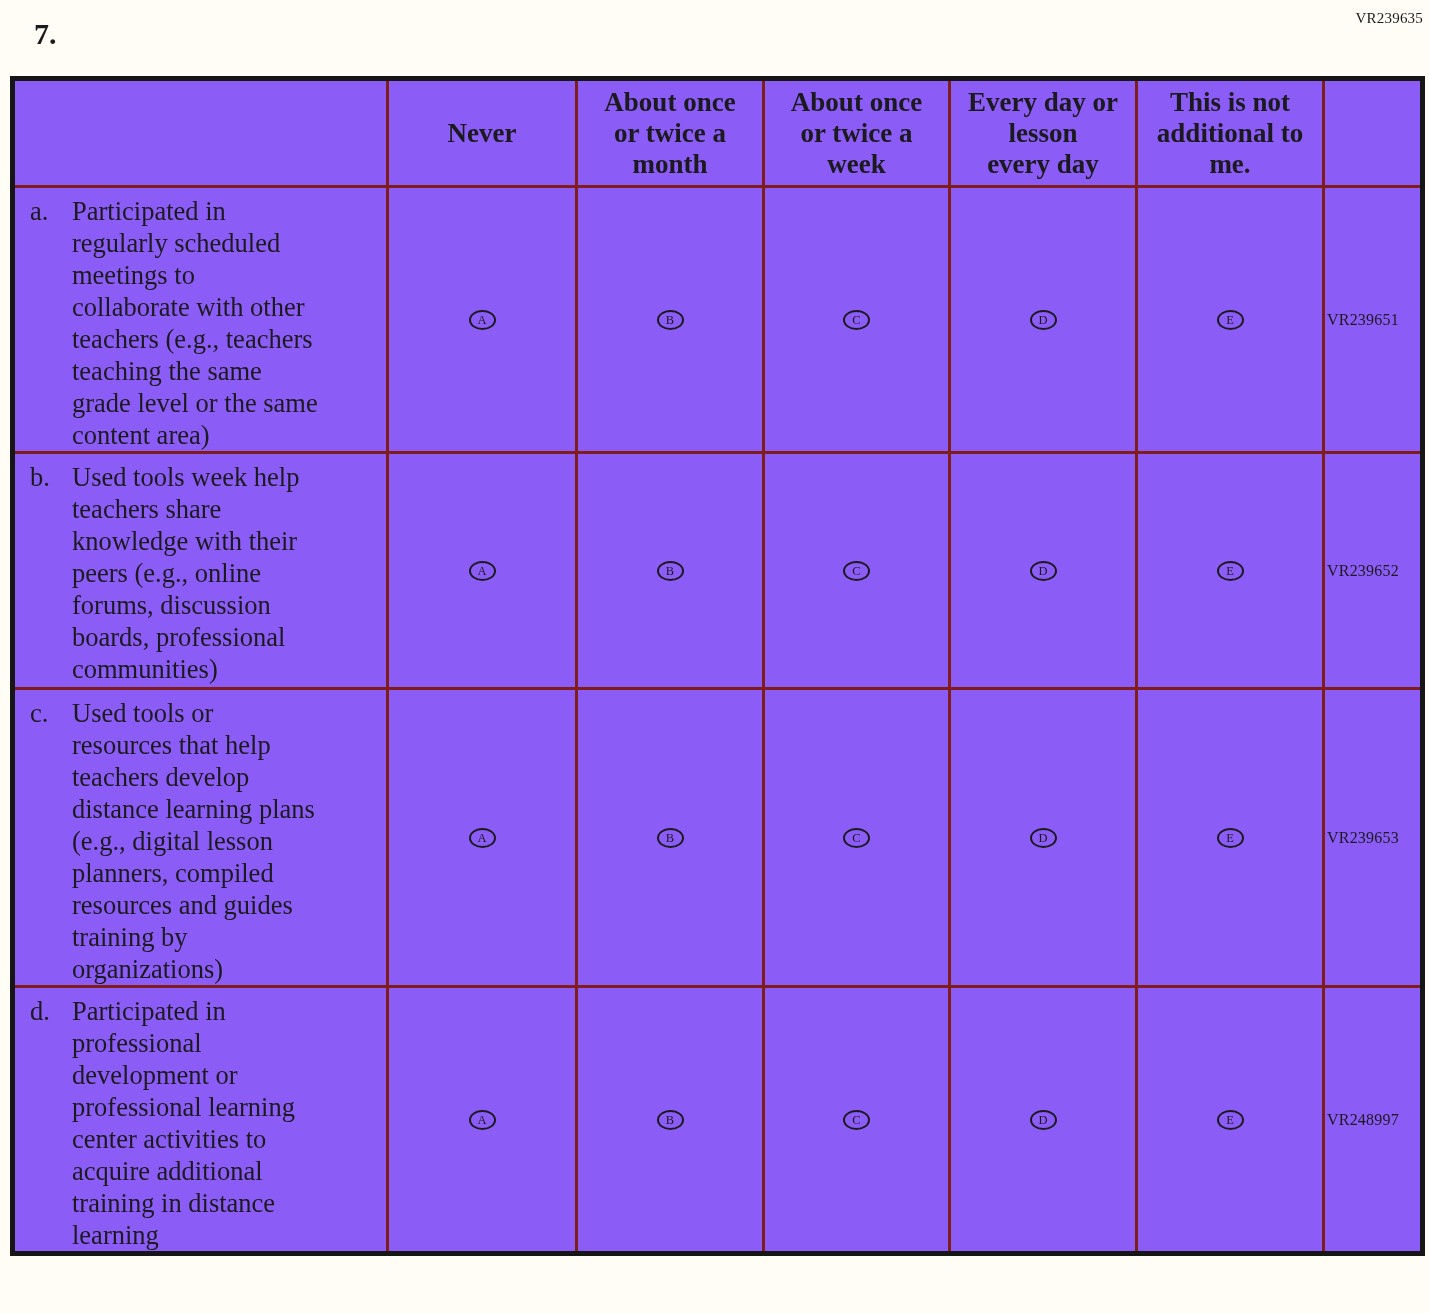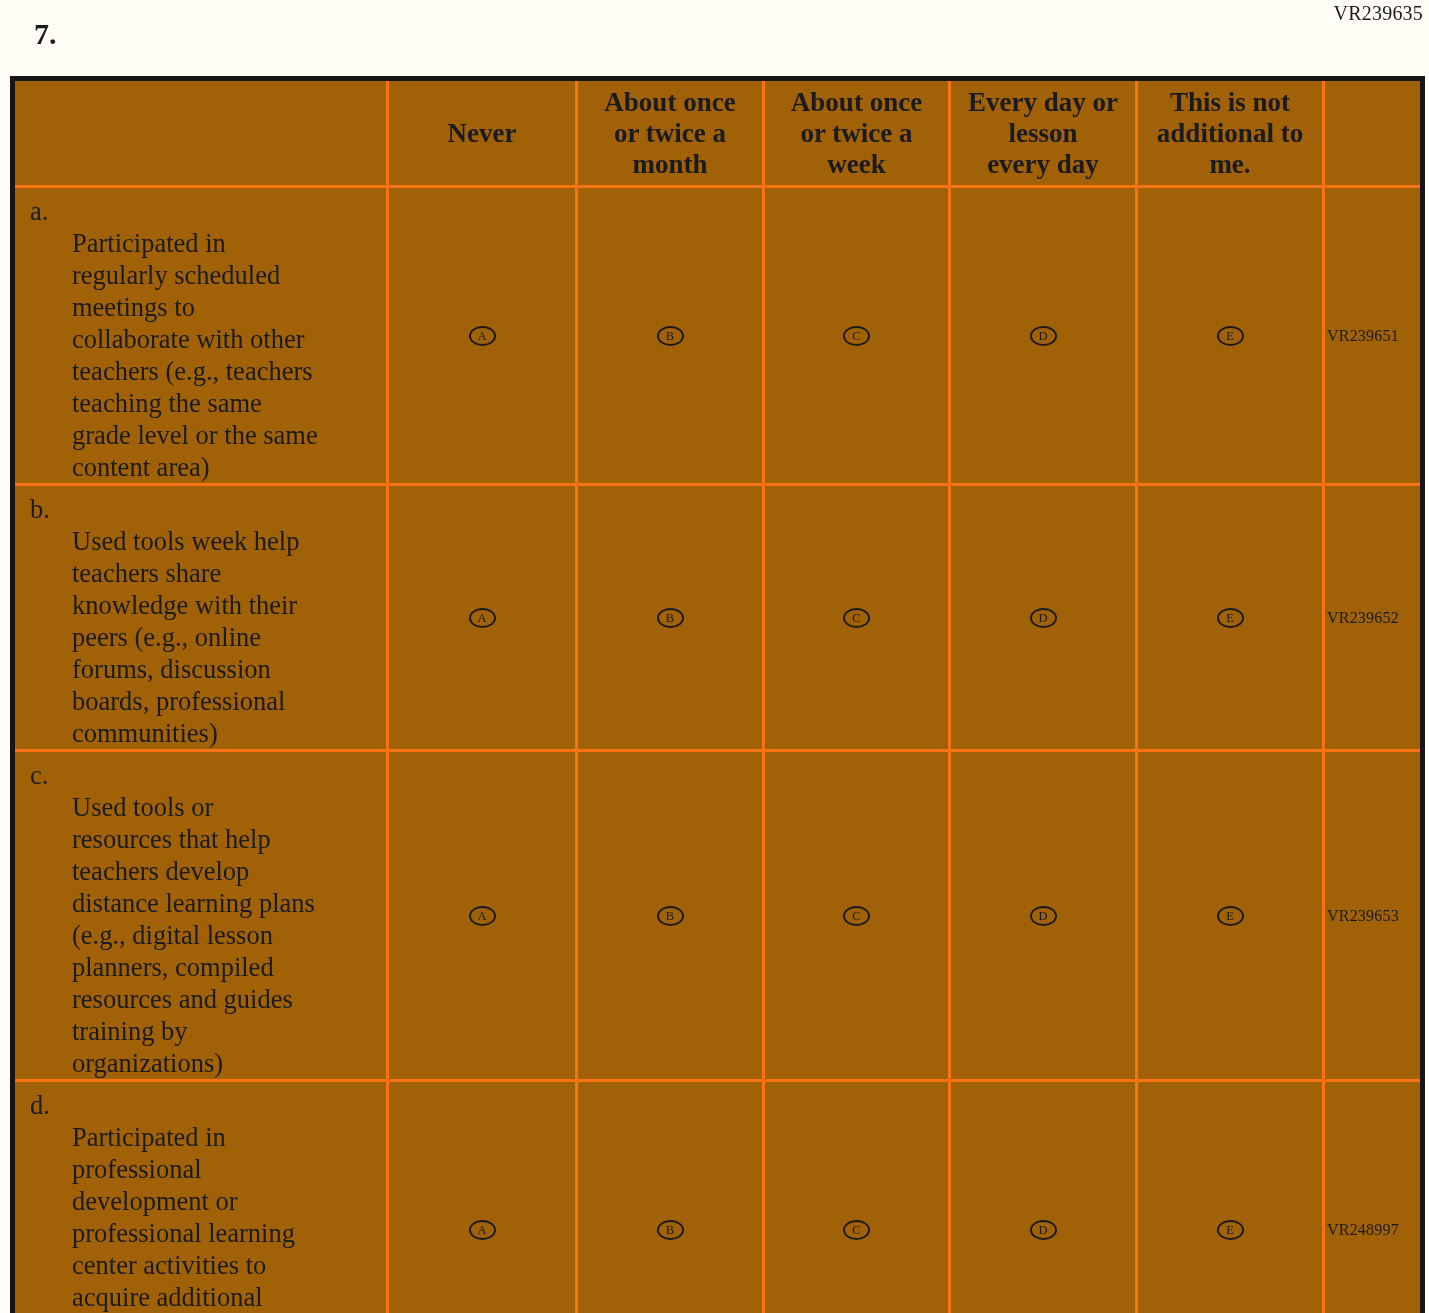--- a/index.html
+++ b/index.html
@@ -10,23 +10,23 @@
     color: #1b1b1f;
   }
   .page {
     position: relative;
     width: 1429px;
     height: 1313px;
     overflow: hidden;
   }
   .top-code {
     position: absolute;
-    top: 2px;
+    top: 10px;
     right: 6px;
-    font-size: 20px;
+    font-size: 15px;
     letter-spacing: 0.2px;
   }
   .question {
     display: flex;
     padding: 16px 80px 0 34px;
   }
   .q-num {
     font-weight: bold;
     font-size: 30px;
     width: 42px;
@@ -37,22 +37,22 @@
     font-size: 29px;
     line-height: 36px;
   }
   table.grid {
     margin: 24px 0 0 10px;
     border-collapse: collapse;
     table-layout: fixed;
     border: 5px solid #161616;
   }
   table.grid th, table.grid td {
-    border: 3px solid #f97316;
-    background: #a16207;
+    border: 3px solid #7f1d1d;
+    background: #8b5cf6;
   }
   thead th {
     border-bottom: 12px double #161616;
     font-size: 27px;
     font-weight: bold;
     line-height: 31px;
     text-align: center;
     vertical-align: middle;
     white-space: pre-line;
     padding: 4px 2px;
@@ -64,21 +64,20 @@
   .stem-flex { display: flex; }
   .row-letter {
     flex: 0 0 42px;
     font-size: 26.5px;
     line-height: 32px;
   }
   .row-text {
     font-size: 26.5px;
     line-height: 32px;
     white-space: pre-line;
-    margin-top: 32px;
   }
   td.opt {
     text-align: center;
     vertical-align: middle;
   }
   .bubble {
     display: inline-flex;
     align-items: center;
     justify-content: center;
     width: 27px;

